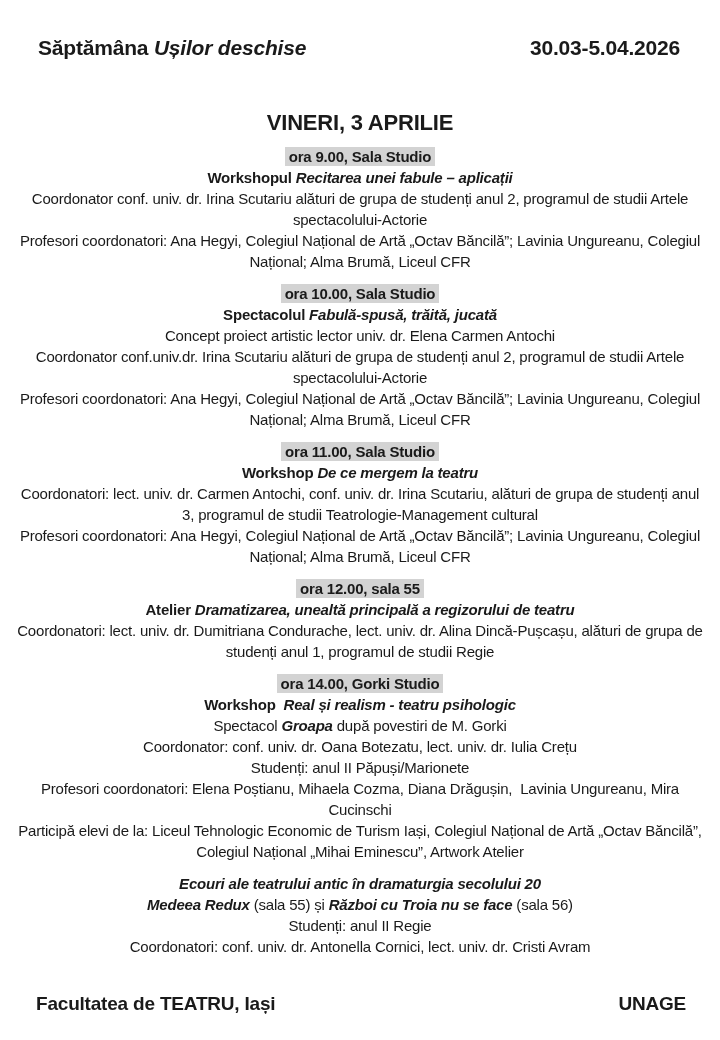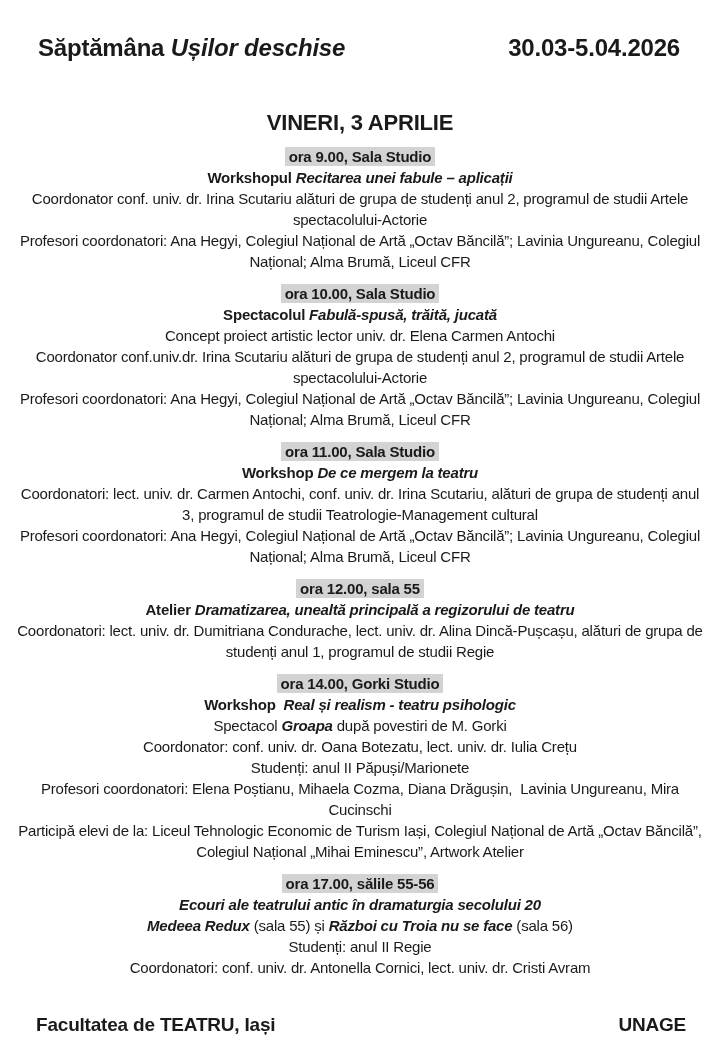--- a/index.html
+++ b/index.html
@@ -11,21 +11,21 @@
     color: #1a1a1a;
     font-family: "Liberation Sans", sans-serif;
     overflow: hidden;
     box-sizing: border-box;
   }
   .header {
     display: flex;
     justify-content: space-between;
     align-items: baseline;
     padding: 36px 40px 0 38px;
-    font-size: 24px;
+    font-size: 21px;
     font-weight: bold;
     line-height: 24px;
     letter-spacing: -0.2px;
   }
   .header .italic { font-style: italic; }
   .day-title {
     margin-top: 52px;
     text-align: center;
     font-size: 22px;
     font-weight: bold;
@@ -102,21 +102,20 @@
       <div class="section">
         <div class="line center"><span class="hl">ora 14.00, Gorki Studio</span></div>
         <div class="line center"><span class="b ">Workshop  </span><span class="b i">Real și realism - teatru psihologic</span></div>
         <div class="line center"><span class="">Spectacol </span><span class="b i">Groapa</span><span class=""> după povestiri de M. Gorki</span></div>
         <div class="line left"><span class="">Coordonator: conf. univ. dr. Oana Botezatu, lect. univ. dr. Iulia Crețu</span></div>
         <div class="line left"><span class="">Studenți: anul II Păpuși/Marionete</span></div>
         <div class="line left"><span class="">Profesori coordonatori: Elena Poștianu, Mihaela Cozma, Diana Drăgușin,  Lavinia Ungureanu, Mira Cucinschi</span></div>
         <div class="line left"><span class="">Participă elevi de la: Liceul Tehnologic Economic de Turism Iași, Colegiul Național de Artă „Octav Băncilă”, Colegiul Național „Mihai Eminescu”, Artwork Atelier</span></div>
       </div>
       <div class="section">
-        <div class="line center"><span class="hl">ora 17.00, sălile 55-56</span></div>
         <div class="line center"><span class="b i">Ecouri ale teatrului antic în dramaturgia secolului 20</span></div>
         <div class="line center"><span class="b i">Medeea Redux</span><span class=""> (sala 55) și </span><span class="b i">Război cu Troia nu se face</span><span class=""> (sala 56)</span></div>
         <div class="line left"><span class="">Studenți: anul II Regie</span></div>
         <div class="line left"><span class="">Coordonatori: conf. univ. dr. Antonella Cornici, lect. univ. dr. Cristi Avram</span></div>
       </div>
     </div>
 
   <div class="footer">
     <div>Facultatea de TEATRU, Iași</div>
     <div>UNAGE</div>

